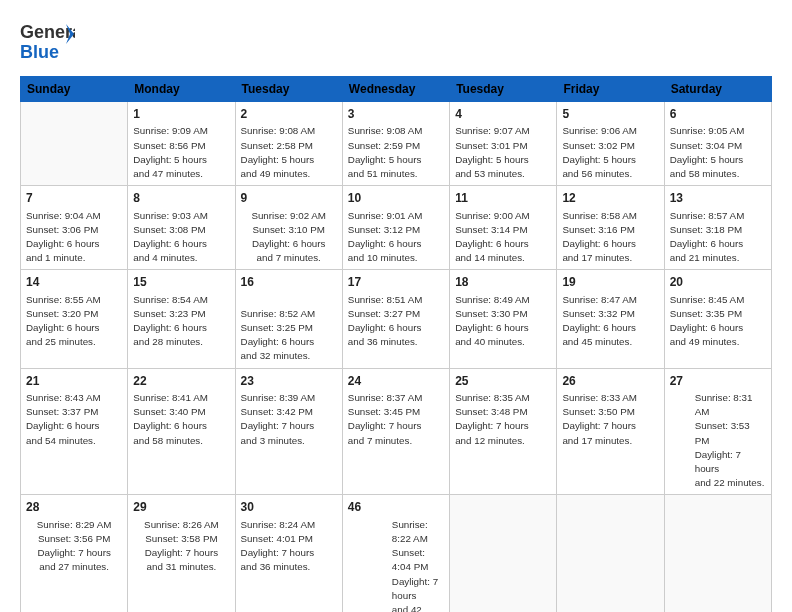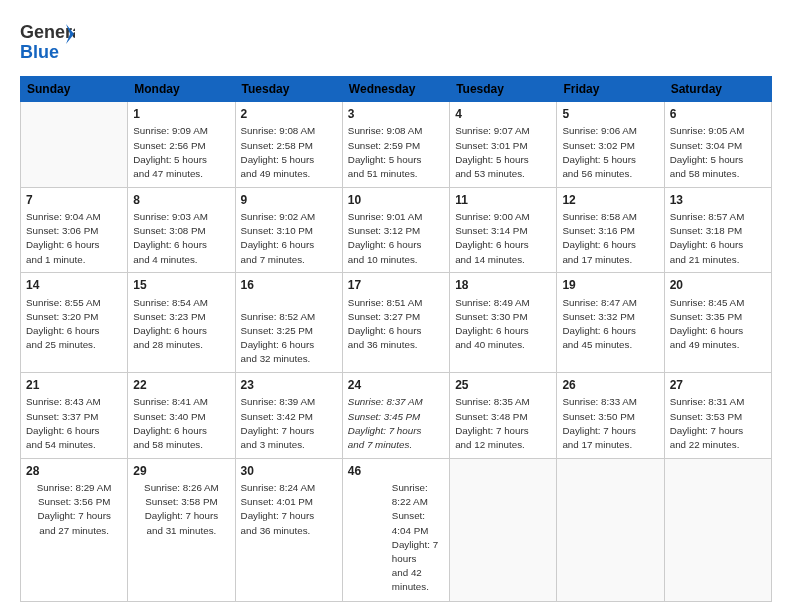--- a/index.html
+++ b/index.html
@@ -113,21 +113,21 @@
           <th>Friday</th>
           <th>Saturday</th>
         </tr>
     </thead>
     <tbody id="calendar-body">
     <tr>
           <td class="empty"></td>
           <td>
             <span class="day-number">1</span>
             <div class="day-info" style="white-space: pre-line;">Sunrise: 9:09 AM
-Sunset: 2:56 PM
+Sunset: 8:56 PM
 Daylight: 5 hours
 and 47 minutes.</div>
           </td>
           <td>
             <span class="day-number">2</span>
             <div class="day-info" style="white-space: pre-line;">Sunrise: 9:08 AM
 Sunset: 2:58 PM
 Daylight: 5 hours
 and 49 minutes.</div>
           </td>
@@ -170,21 +170,21 @@
           </td>
           <td>
             <span class="day-number">8</span>
             <div class="day-info" style="white-space: pre-line;">Sunrise: 9:03 AM
 Sunset: 3:08 PM
 Daylight: 6 hours
 and 4 minutes.</div>
           </td>
           <td>
             <span class="day-number">9</span>
-            <div class="day-info" style="white-space: pre-line;">Sunrise: 9:02 AM
+            <div class="day-info" style="white-space: pre-line; text-align: center;">Sunrise: 9:02 AM
 Sunset: 3:10 PM
 Daylight: 6 hours
 and 7 minutes.</div>
           </td>
           <td>
             <span class="day-number">10</span>
             <div class="day-info" style="white-space: pre-line;">Sunrise: 9:01 AM
 Sunset: 3:12 PM
 Daylight: 6 hours
 and 10 minutes.</div>
@@ -279,42 +279,42 @@
           </td>
           <td>
             <span class="day-number">23</span>
             <div class="day-info" style="white-space: pre-line;">Sunrise: 8:39 AM
 Sunset: 3:42 PM
 Daylight: 7 hours
 and 3 minutes.</div>
           </td>
           <td>
             <span class="day-number">24</span>
-            <div class="day-info" style="white-space: pre-line; font-style: italic;">Sunrise: 8:37 AM
+            <div class="day-info" style="white-space: pre-line;">Sunrise: 8:37 AM
 Sunset: 3:45 PM
 Daylight: 7 hours
 and 7 minutes.</div>
           </td>
           <td>
             <span class="day-number">25</span>
             <div class="day-info" style="white-space: pre-line;">Sunrise: 8:35 AM
 Sunset: 3:48 PM
 Daylight: 7 hours
 and 12 minutes.</div>
           </td>
           <td>
             <span class="day-number">26</span>
             <div class="day-info" style="white-space: pre-line;">Sunrise: 8:33 AM
 Sunset: 3:50 PM
 Daylight: 7 hours
 and 17 minutes.</div>
           </td>
           <td>
             <span class="day-number">27</span>
-            <div class="day-info" style="white-space: pre-line;">Sunrise: 8:31 AM
+            <div class="day-info" style="white-space: pre-line; margin-left: 25px;">Sunrise: 8:31 AM
 Sunset: 3:53 PM
 Daylight: 7 hours
 and 22 minutes.</div>
           </td>
         </tr>
         <tr>
           <td>
             <span class="day-number">28</span>
             <div class="day-info" style="white-space: pre-line; text-align: center;">Sunrise: 8:29 AM
 Sunset: 3:56 PM

